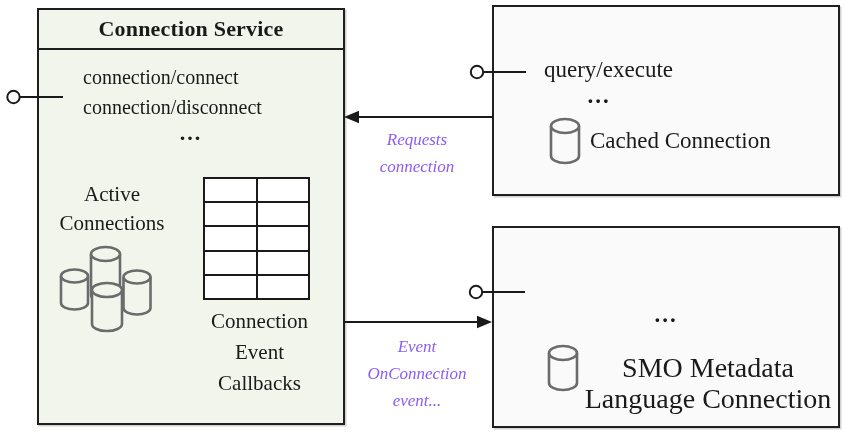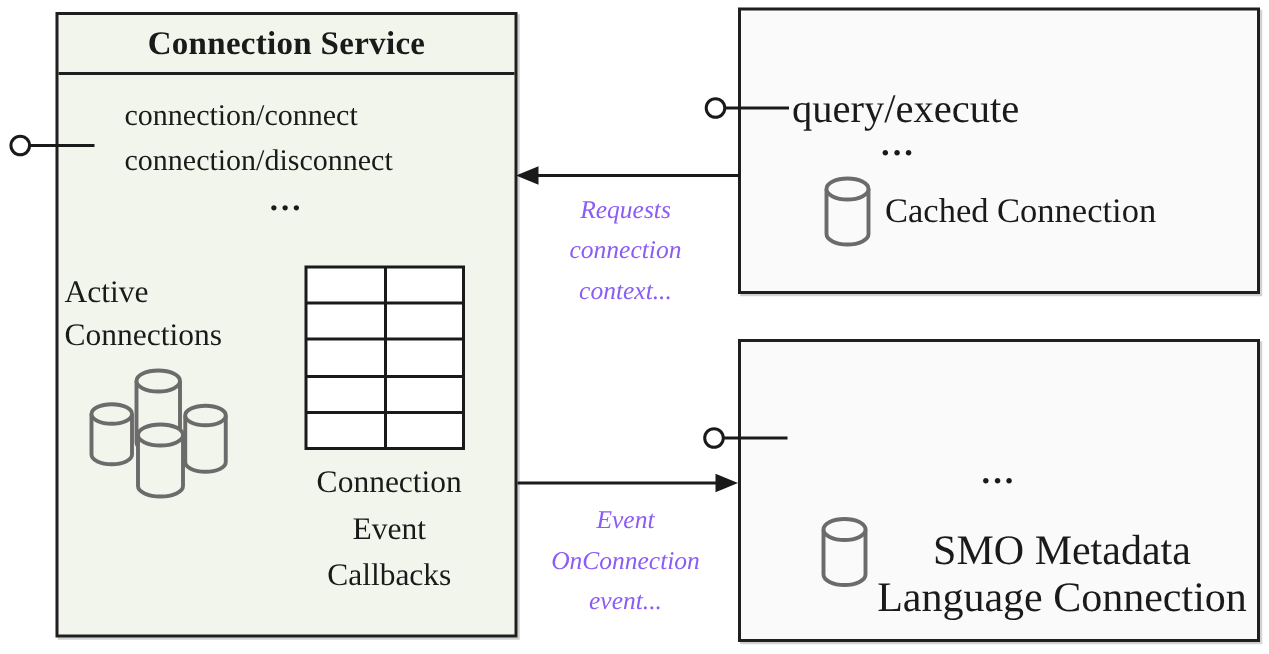--- a/index.html
+++ b/index.html
@@ -15,31 +15,31 @@
   .box-query { left:492px; top:5px; width:348px; height:191px; background:#fafafa; }
   .box-lang { left:492px; top:226px; width:348px; height:202px; background:#fafafa; }
   .svc-header {
     height:40px; border-bottom:2px solid #1f1f1f; box-sizing:border-box;
     display:flex; align-items:center; justify-content:center;
     font-weight:bold; font-size:22px; letter-spacing:0.2px;
   }
   .abs { position:absolute; }
   .conn-methods { left:24px; top:52px; font-size:20px; line-height:30px; white-space:nowrap;margin-left:20px; }
   .conn-dots { left:0; right:0; top:110px; text-align:center; font-size:22px; font-weight:bold; letter-spacing:2px; }
-  .active-label { left:4px; top:170px; width:138px; font-size:21px; line-height:29px; }
+  .active-label { left:4px; top:170px; width:138px; text-align:center; font-size:21px; line-height:29px; }
   .cluster-svg { left:15px; top:230px; }
   .cb-table {
     left:164px; top:167px; width:107px; height:123px;
     background:#1a1a1a; display:grid;
     grid-template-columns:repeat(2,1fr); grid-template-rows:repeat(5,1fr);
     gap:2px; padding:2px; box-sizing:border-box;
   }
   .cb-cell { background:#ffffff; }
   .cb-label { left:148px; top:296px; width:145px; text-align:center; font-size:21px; line-height:31px; }
-  .svc-methods { left:34px; top:50px; font-size:27px; white-space:nowrap; }
+  .svc-methods { left:50px; top:50px; font-size:23px; white-space:nowrap; }
   .q-dots { left:40px; top:76px; width:130px; text-align:center; font-size:23px; font-weight:bold; letter-spacing:2px; }
   .l-dots { left:0; right:0; top:74px; text-align:center; font-size:23px; font-weight:bold; letter-spacing:2px; }
   .q-cyl { left:54px; top:110px; }
   .q-cached { left:96px; top:110px; height:48px; display:flex; align-items:center; font-size:23px; white-space:nowrap; }
   .l-cyl { left:52px; top:116px; }
   .l-smo { left:88px; top:124px; width:252px; text-align:center; font-size:28px; line-height:31px; }
   .arrow-label {
     position:absolute; width:132px; text-align:center;
     font-style:italic; font-size:17px; line-height:27px; color:#8b5cf6;
   }
@@ -146,21 +146,20 @@
     <circle cx="9" cy="9" r="6.2" fill="#ffffff" stroke="#1a1a1a" stroke-width="2"></circle>
   </svg>
 
   <svg class="connector" style="left:341px; top:108px;" width="152" height="18">
     <line x1="16" y1="9" x2="152" y2="9" stroke="#1a1a1a" stroke-width="2"></line>
     <polygon points="3,9 18,2.8 18,15.2" fill="#1a1a1a"></polygon>
   </svg>
   <div class="arrow-label lbl-request">
     <div>Requests</div>
     <div>connection</div>
-    <div>context...</div>
   </div>
 
   <svg class="connector" style="left:345px; top:313px;" width="150" height="18">
     <line x1="0" y1="9" x2="134" y2="9" stroke="#1a1a1a" stroke-width="2"></line>
     <polygon points="147,9 132,2.8 132,15.2" fill="#1a1a1a"></polygon>
   </svg>
   <div class="arrow-label lbl-sent">
     <div>Event</div>
     <div>OnConnection</div>
     <div>event...</div>

